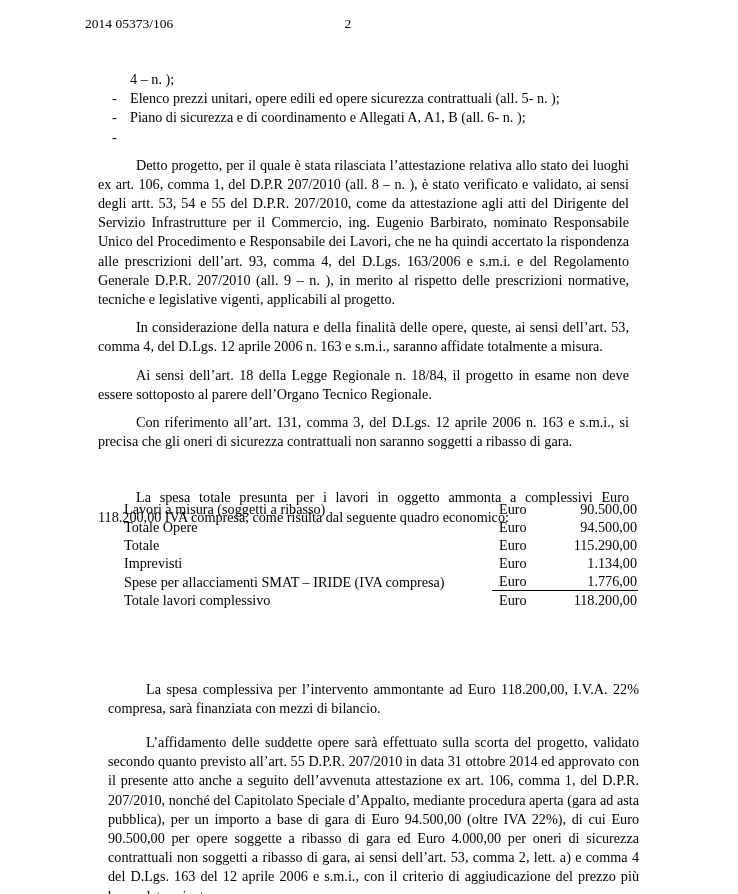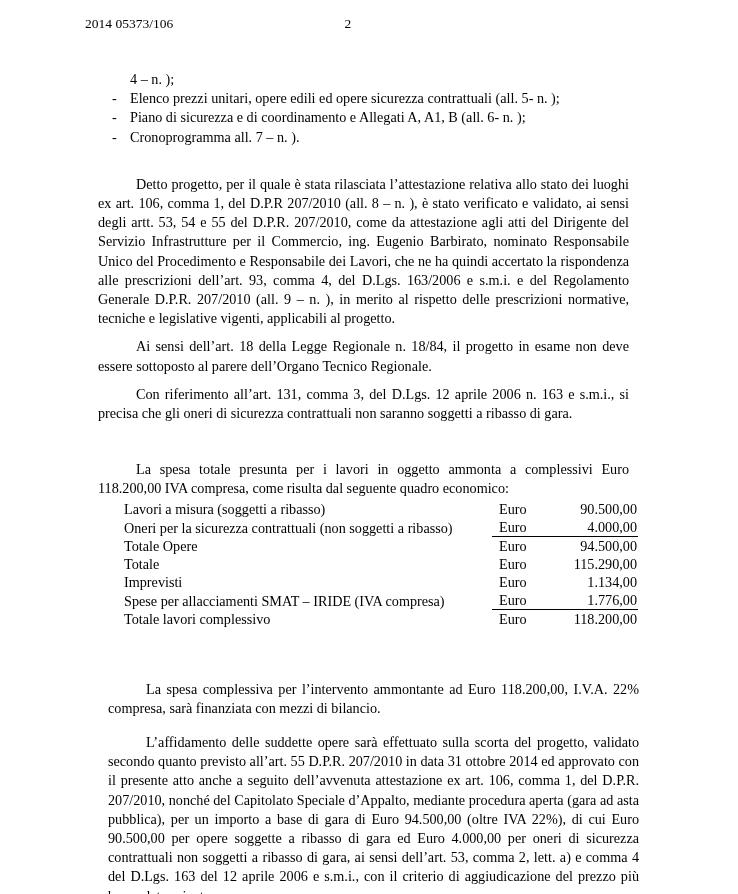--- a/index.html
+++ b/index.html
@@ -156,47 +156,42 @@
       <li>
         <span class="dash">-</span>
         <span>Elenco prezzi unitari, opere edili ed opere sicurezza contrattuali (all. 5- n.   );</span>
       </li>
       <li>
         <span class="dash">-</span>
         <span>Piano di sicurezza e di coordinamento e Allegati A, A1, B (all. 6- n.    );</span>
       </li>
       <li>
         <span class="dash">-</span>
-        <span>Cronoprogramma all. 7 – n.   ).</span>
       </li>
     </ul>
 
     <div class="gap-lg"></div>
 
     <p class="para">Detto progetto, per il quale è stata rilasciata l’attestazione relativa allo stato dei luoghi ex art. 106, comma 1, del D.P.R 207/2010 (all. 8 – n. ), è stato verificato e validato, ai sensi degli artt. 53, 54 e 55 del D.P.R. 207/2010, come da attestazione agli atti del Dirigente del Servizio Infrastrutture per il Commercio, ing. Eugenio Barbirato, nominato Responsabile Unico del Procedimento e Responsabile dei Lavori, che ne ha quindi accertato la rispondenza alle prescrizioni dell’art. 93, comma 4, del D.Lgs. 163/2006 e s.m.i. e del Regolamento Generale D.P.R. 207/2010 (all. 9 – n. ), in merito al rispetto delle prescrizioni normative, tecniche e legislative vigenti, applicabili al progetto.</p>
+    <p class="para">In considerazione della natura e della finalità delle opere, queste, ai sensi dell’art. 53, comma 4, del D.Lgs. 12 aprile 2006 n. 163 e s.m.i., saranno affidate totalmente a misura.</p>
     <p class="para">Ai sensi dell’art. 18 della Legge Regionale n. 18/84, il progetto in esame non deve essere sottoposto al parere dell’Organo Tecnico Regionale.</p>
     <p class="para">Con riferimento all’art. 131, comma 3, del D.Lgs. 12 aprile 2006 n. 163 e s.m.i., si precisa che gli oneri di sicurezza contrattuali non saranno soggetti a ribasso di gara.</p>
 
     <div class="gap-md"></div>
 
     <p class="para">La spesa totale presunta per i lavori in oggetto ammonta a complessivi Euro 118.200,00 IVA compresa, come risulta dal seguente quadro economico:</p>
   </div>
 
   <table class="quadro">
     <tbody>
       <tr>
         <td class="q-desc">Lavori a misura (soggetti a ribasso)</td>
         <td class="q-cur">Euro</td>
         <td class="q-amt">90.500,00</td>
       </tr>
-      <tr class="ruled">
-        <td class="q-desc">Oneri per la sicurezza contrattuali (non soggetti a ribasso)</td>
-        <td class="q-cur">Euro</td>
-        <td class="q-amt">4.000,00</td>
-      </tr>
       <tr>
         <td class="q-desc">Totale Opere</td>
         <td class="q-cur">Euro</td>
         <td class="q-amt">94.500,00</td>
       </tr>
       <tr>
         <td class="q-desc">Totale</td>
         <td class="q-cur">Euro</td>
         <td class="q-amt">115.290,00</td>
       </tr>

